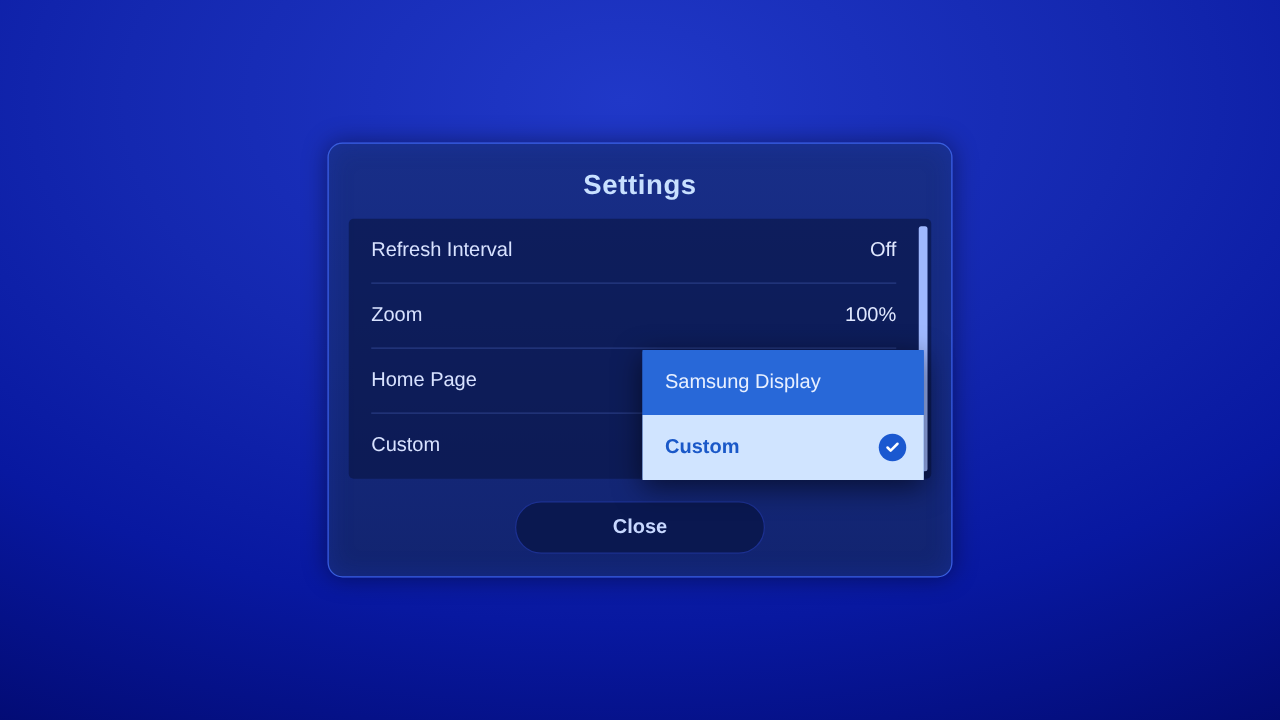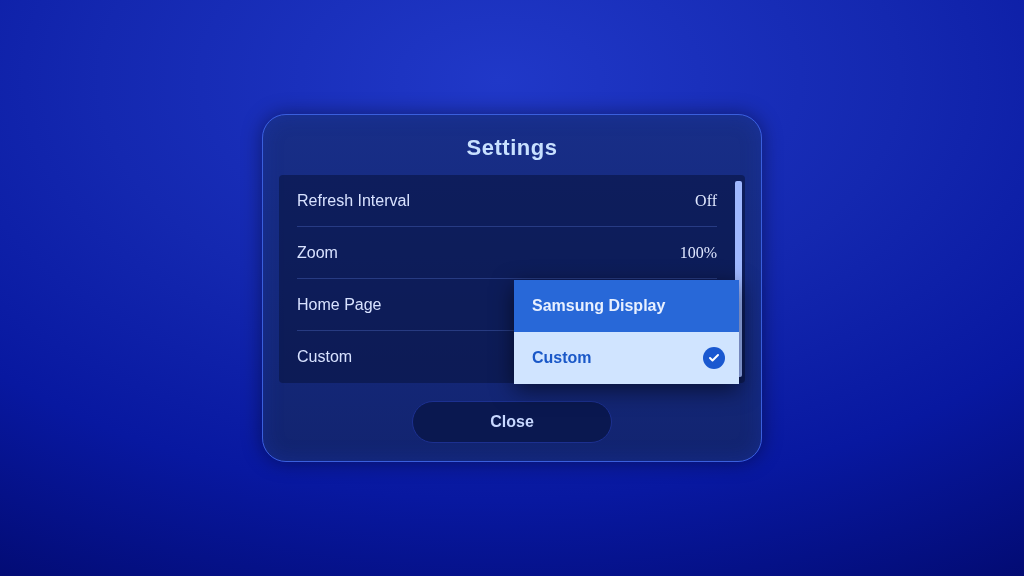--- a/index.html
+++ b/index.html
@@ -14,21 +14,21 @@
     font-family: Arial, Helvetica, sans-serif;
   }
   body {
     background: radial-gradient(ellipse 1000px 600px at 500px 80px, #2038c8 0%, #1428b0 40%, #0818a0 70%, #020a70 100%);
     display: flex;
     align-items: center;
     justify-content: center;
   }
   .dialog {
     width: 500px;
-    border-radius: 24px;
+    border-radius: 12px;
     border: 1px solid #3a5fdd;
     background: linear-gradient(180deg, #182e88 0%, #122470 100%);
     box-shadow: 0 0 20px rgba(0,0,0,0.4), inset 0 0 20px rgba(30,60,200,0.3);
     padding: 14px 16px 18px 16px;
     position: relative;
   }
   .dialog-title {
     text-align: center;
     color: #c8e0ff;
     font-size: 22px;
@@ -71,21 +71,20 @@
   .row:last-child {
     border-bottom: none;
   }
   .row .label {
     font-weight: 500;
     text-align: right;
   }
   .row .value {
     color: #e0e8ff;
     font-size: 16px;
-    font-family: Liberation Serif, serif;
   }
   .close-wrap {
     display: flex;
     justify-content: center;
     margin-top: 18px;
   }
   .close-btn {
     width: 200px;
     height: 42px;
     border-radius: 22px;
@@ -110,21 +109,20 @@
     z-index: 10;
   }
   .dropdown-item {
     height: 52px;
     display: flex;
     align-items: center;
     justify-content: space-between;
     padding: 0 14px 0 18px;
     font-size: 16px;
     cursor: pointer;
-    font-weight: bold;
   }
   .dropdown-item.unselected {
     color: #e8f0ff;
     background: #2868d8;
   }
   .dropdown-item.selected {
     background: #d0e4ff;
     color: #1a58c8;
     font-weight: 600;
   }

